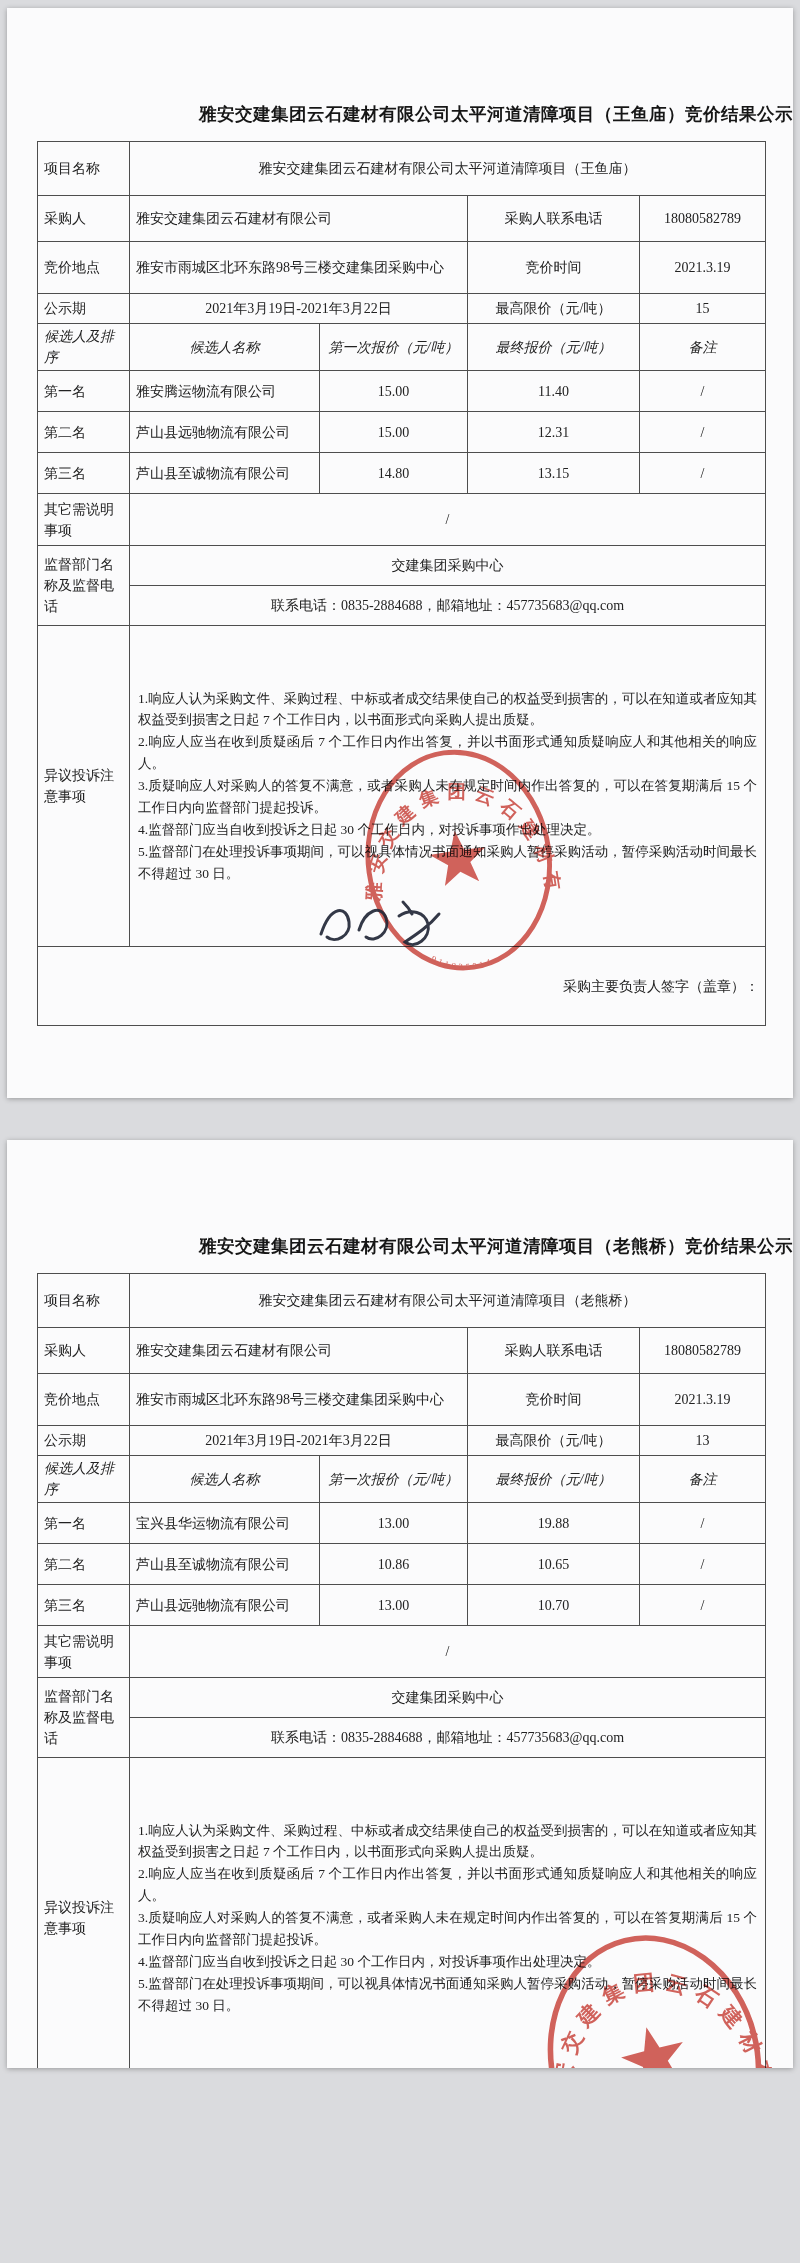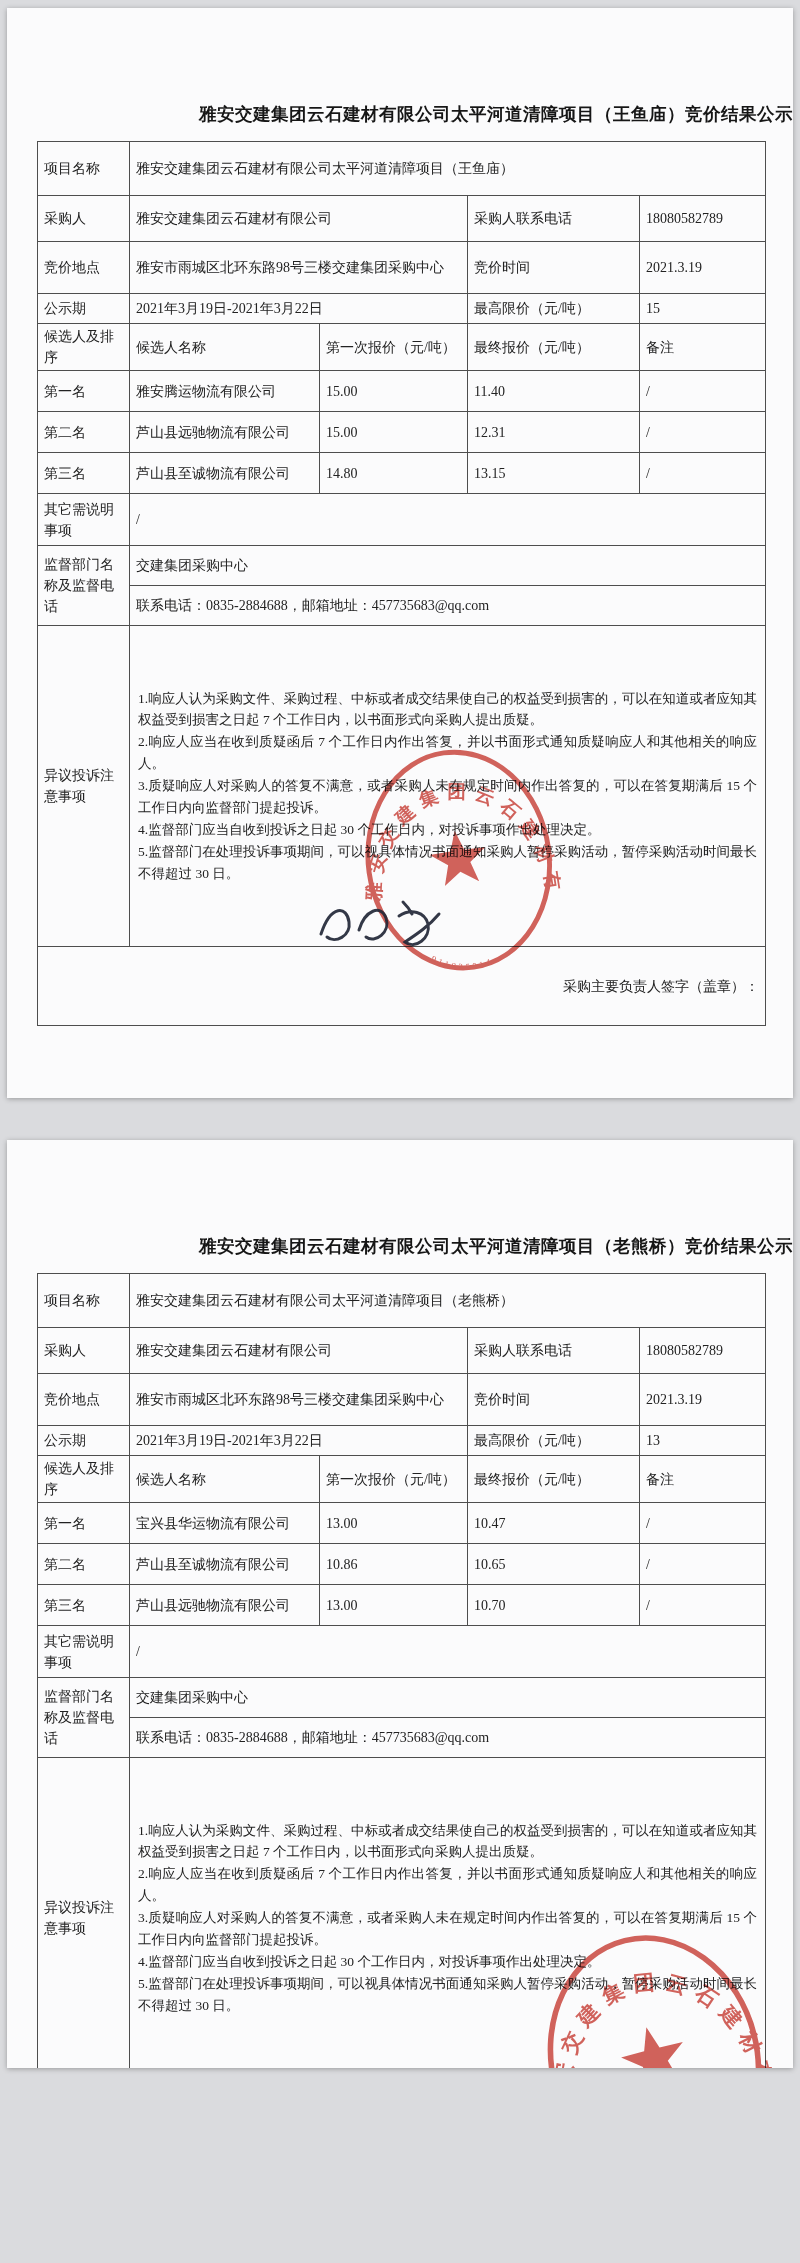--- a/index.html
+++ b/index.html
@@ -35,24 +35,24 @@
     color:#222;
   }
   table.result td{
     border:1px solid #4e4e4e;
     padding:2px 6px;
     vertical-align:middle;
     line-height:1.5;
     word-break:break-all;
   }
   .lab{text-align:left;padding-left:7px;}
-  .ctr{text-align:left;}
+  .ctr{text-align:center;}
   .lft{text-align:left;}
   .h54{height:54px;} .h46{height:46px;} .h52{height:52px;}
-  .h30{height:30px;} .h44{height:44px;} .h41{height:41px;}
+  .h30{height:30px;} .h44{height:44px;font-style:italic;} .h41{height:41px;}
   .h40{height:40px;}
   .notice-cell{height:300px;padding:10px 8px !important;}
   .notice p{
     margin:0;
     font-size:13.5px;
     line-height:1.62;
     text-align:justify;
   }
   .notice{display:flex;flex-direction:column;justify-content:center;height:100%;}
   .sign-cell{height:74px;font-size:14px;padding-left:8px !important;text-align:right;}
@@ -241,21 +241,21 @@
       <td class="ctr">候选人名称</td>
       <td class="ctr">第一次报价（元/吨）</td>
       <td class="ctr">最终报价（元/吨）</td>
       <td class="ctr">备注</td>
     </tr>
 
     <tr class="h41">
       <td class="lab">第一名</td>
       <td class="lft">宝兴县华运物流有限公司</td>
       <td class="ctr">13.00</td>
-      <td class="ctr">10.47</td>
+      <td class="ctr">19.88</td>
       <td class="ctr">/</td>
     </tr>
     <tr class="h41">
       <td class="lab">第二名</td>
       <td class="lft">芦山县至诚物流有限公司</td>
       <td class="ctr">10.86</td>
       <td class="ctr">10.65</td>
       <td class="ctr">/</td>
     </tr>
     <tr class="h41">

